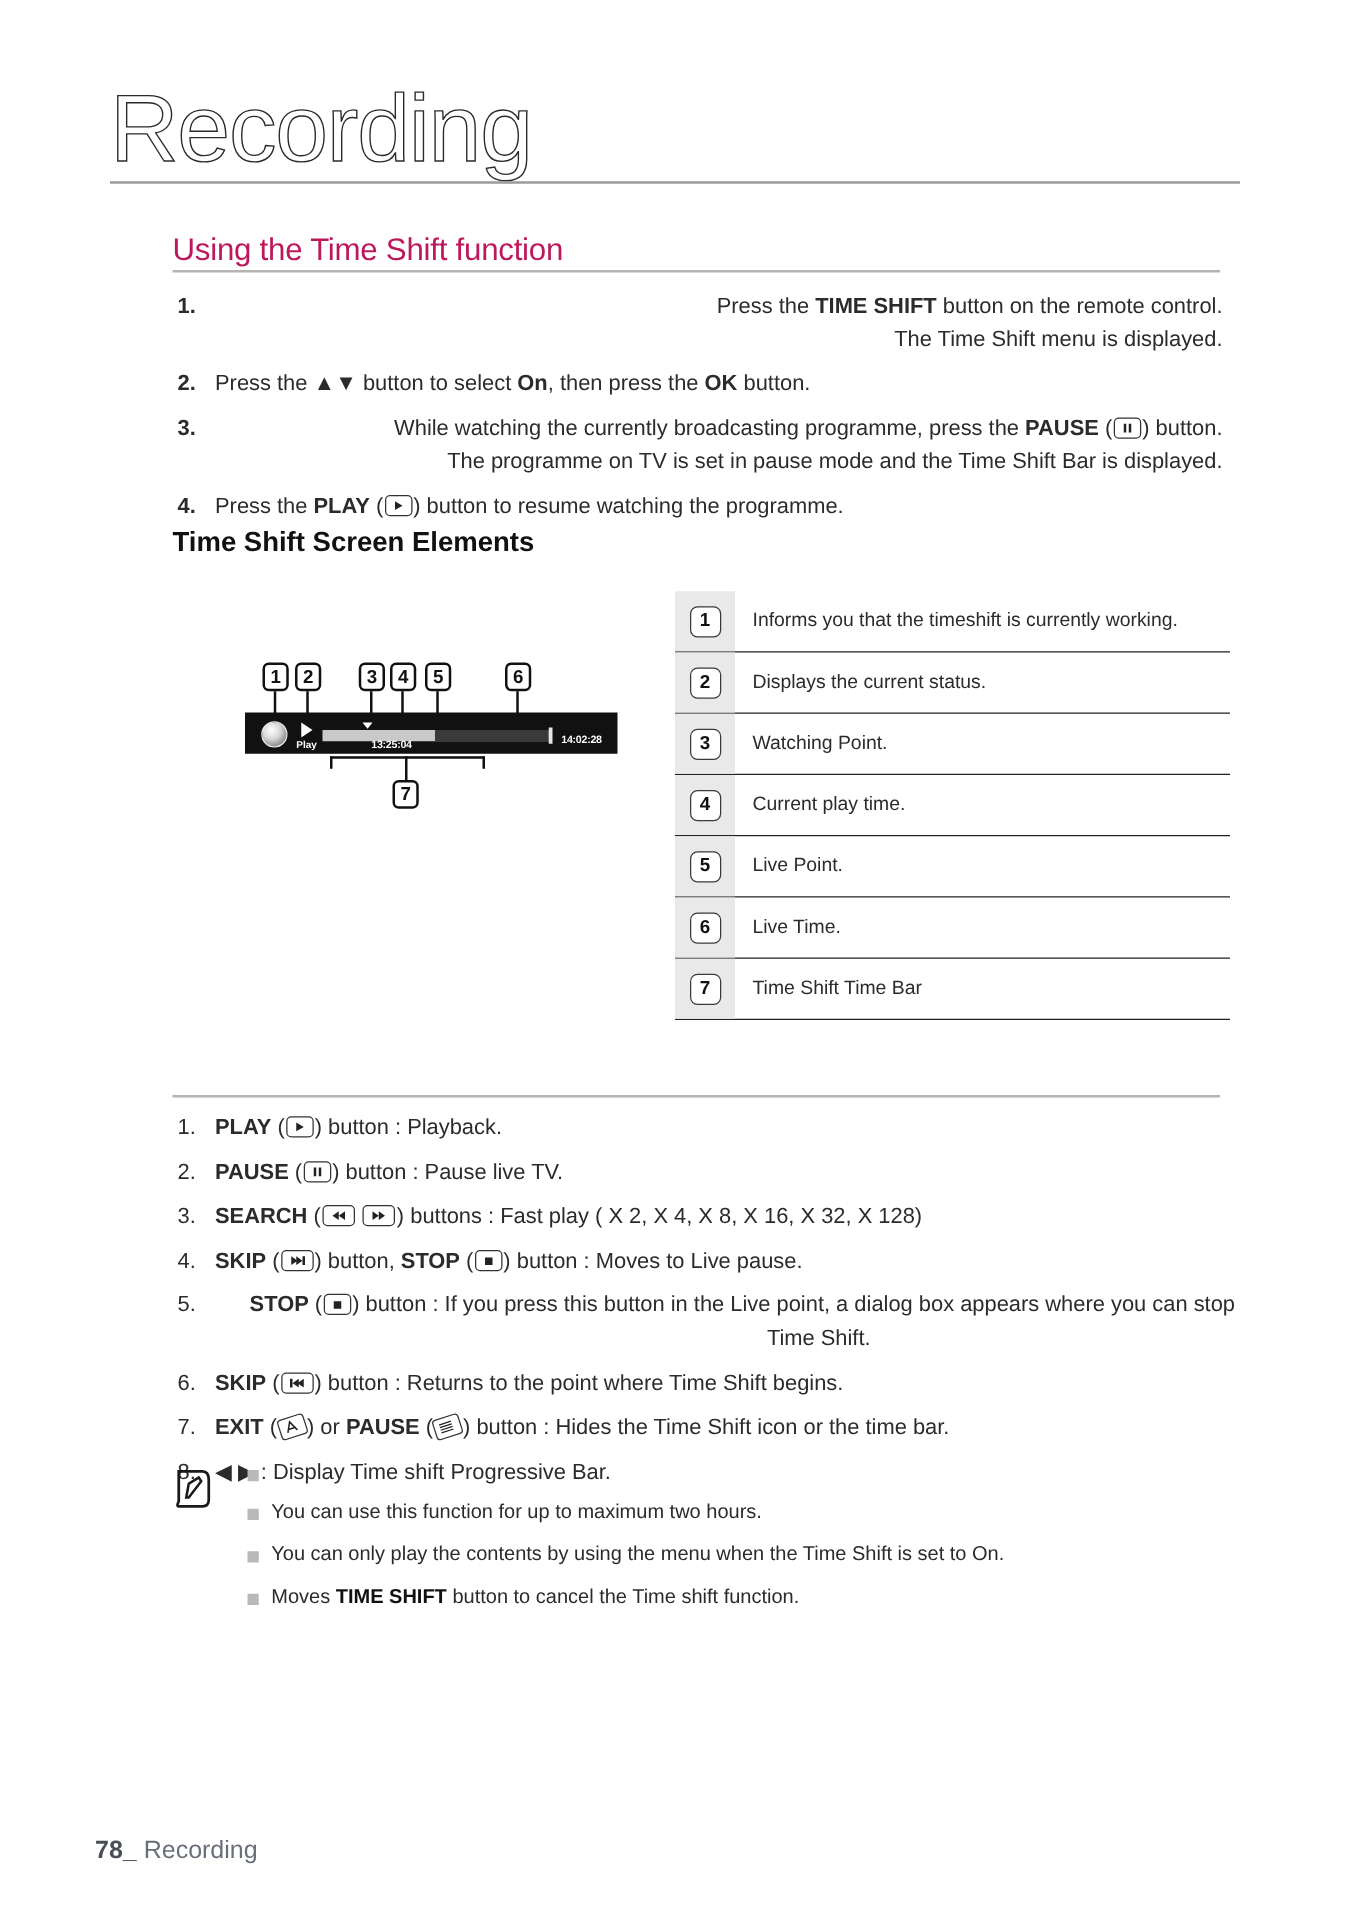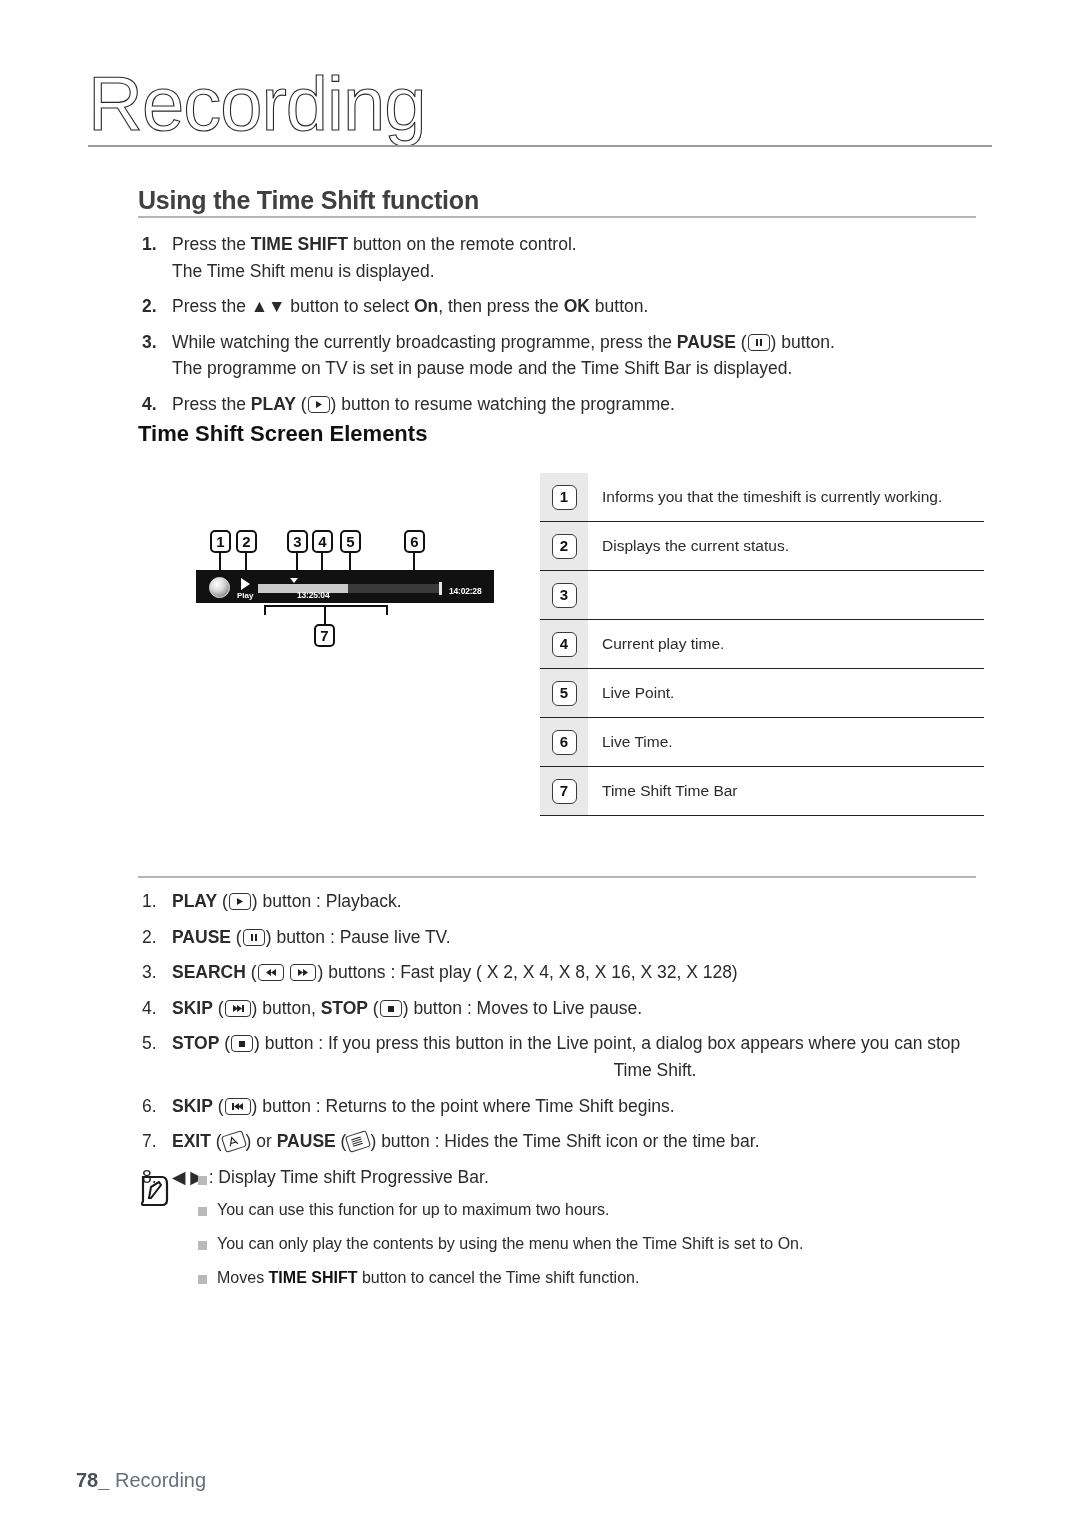--- a/index.html
+++ b/index.html
@@ -48,22 +48,22 @@
     top: 67px;
     width: 904px;
     height: 2px;
     background: #9a9a9a;
   }
 
   
   .sec-h {
     position: absolute;
     font-size: 25px;
-    font-weight: bold;
-    color: #404040;
+    font-weight: normal;
+    color: #be185d;
     letter-spacing: -0.2px;
     white-space: nowrap;
   }
   .sec-rule {
     position: absolute;
     height: 1.5px;
     background: #b4b4b4;
   }
 
   .sub-h {
@@ -89,21 +89,21 @@
     width: 34px;
     flex: 0 0 34px;
     font-weight: bold;
     text-align: left;
     padding-left: 4px;
     box-sizing: border-box;
   }
   .step-num.plain { font-weight: normal; }
   .step-body { flex: 1; }
   .step-body b { font-weight: bold; }
-  .ln { display: block; }
+  .ln { display: block; text-align: right; }
   .indent-sub { display: block; padding-left: 150px; text-align: center; }
 
   
   .keyicon {
     display: inline-block;
     vertical-align: -3px;
     width: 22px;
     height: 17px;
     border: 1.4px solid #333;
     border-radius: 4px;
@@ -392,20 +392,21 @@
     <div class="lg-row">
       <div class="lg-numcell">
           <div class="lg-badge">2</div>
         </div>
       <div class="lg-text">Displays the current status.</div>
     </div>
     <div class="lg-row">
       <div class="lg-numcell">
           <div class="lg-badge">3</div>
         </div>
+      <div class="lg-text">Watching Point.</div>
     </div>
     <div class="lg-row">
       <div class="lg-numcell">
           <div class="lg-badge">4</div>
         </div>
       <div class="lg-text">Current play time.</div>
     </div>
     <div class="lg-row">
       <div class="lg-numcell">
           <div class="lg-badge">5</div>

